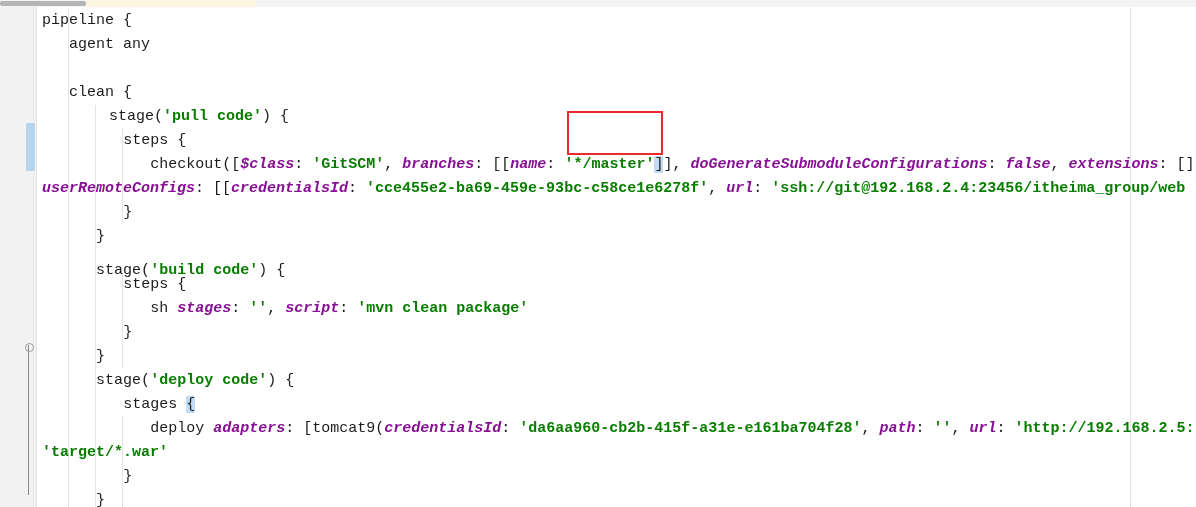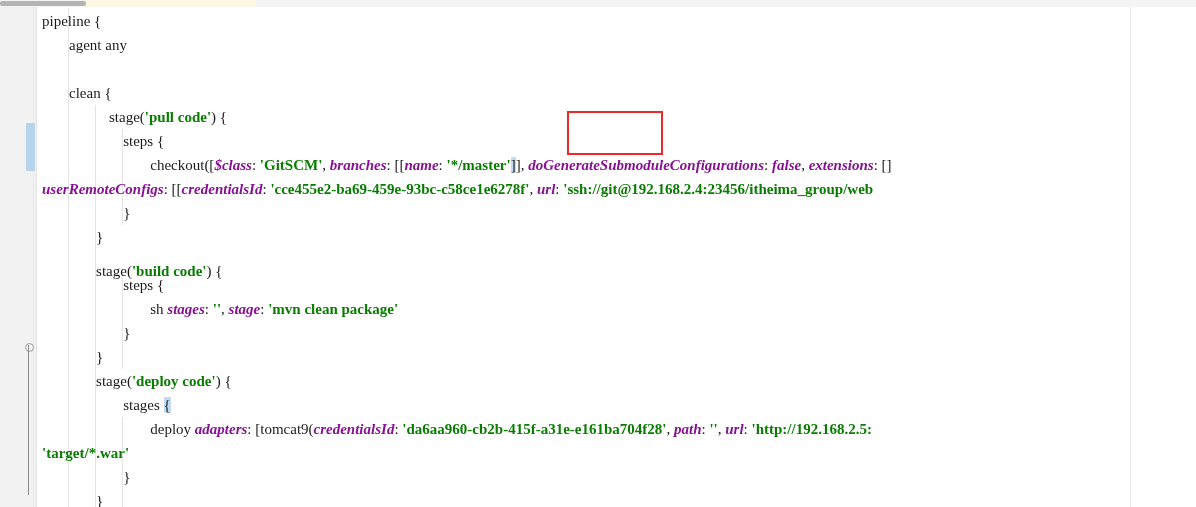--- a/index.html
+++ b/index.html
@@ -6,21 +6,21 @@
     margin: 0;
     padding: 0;
     background: #ffffff;
   }
   #screen {
     position: relative;
     width: 1196px;
     height: 507px;
     background: #3b82f6;
     overflow: hidden;
-    font-family: Liberation Serif, serif;
+    font-family: Liberation Mono, monospace;
   }
 
   
   .hscroll-track {
     position: absolute;
     top: 0; left: 0;
     width: 1196px; height: 7px;
     background: #f4f4f4;
     border-bottom: 1px solid #e8e8e8;
   }
@@ -162,21 +162,21 @@
         <div class="code-line" style="top: 50px; left: 5px;"><span class="t-plain"></span></div>
         <div class="code-line" style="top: 74px; left: 32.06px;"><span class="t-plain">clean {</span></div>
         <div class="code-line" style="top: 98px; left: 72px;"><span class="t-plain">stage(</span><span class="t-str">'pull code'</span><span class="t-plain">) {</span></div>
         <div class="code-line" style="top: 122px; left: 86.18px;"><span class="t-plain">steps {</span></div>
         <div class="code-line" style="top: 146px; left: 113.24px;"><span class="t-plain">checkout([</span><span class="t-prop">$class</span><span class="t-plain">: </span><span class="t-str">'GitSCM'</span><span class="t-plain">, </span><span class="t-prop">branches</span><span class="t-plain">: [[</span><span class="t-prop">name</span><span class="t-plain">: </span><span class="t-str">'*/master'</span><span class="t-plain brk-hl">]</span><span class="t-plain">], </span><span class="t-prop">doGenerateSubmoduleConfigurations</span><span class="t-plain">: </span><span class="t-prop">false</span><span class="t-plain">, </span><span class="t-prop">extensions</span><span class="t-plain">: []</span></div>
         <div class="code-line" style="top: 170px; left: 5px;"><span class="t-prop">userRemoteConfigs</span><span class="t-plain">: [[</span><span class="t-prop">credentialsId</span><span class="t-plain">: </span><span class="t-str">'cce455e2-ba69-459e-93bc-c58ce1e6278f'</span><span class="t-plain">, </span><span class="t-prop">url</span><span class="t-plain">: </span><span class="t-str">'ssh://git@192.168.2.4:23456/itheima_group/web</span></div>
         <div class="code-line" style="top: 194px; left: 86.18px;"><span class="t-plain">}</span></div>
         <div class="code-line" style="top: 218px; left: 59.12px;"><span class="t-plain">}</span></div>
         <div class="code-line" style="top: 252px; left: 59.12px;"><span class="t-plain">stage(</span><span class="t-str">'build code'</span><span class="t-plain">) {</span></div>
         <div class="code-line" style="top: 266px; left: 86.18px;"><span class="t-plain">steps {</span></div>
-        <div class="code-line" style="top: 290px; left: 113.24px;"><span class="t-plain">sh </span><span class="t-prop">stages</span><span class="t-plain">: </span><span class="t-str">''</span><span class="t-plain">, </span><span class="t-prop">stage</span><span class="t-plain">: </span><span class="t-str">'mvn clean package'</span></div>
+        <div class="code-line" style="top: 290px; left: 113.24px;"><span class="t-plain">sh </span><span class="t-prop">stages</span><span class="t-plain">: </span><span class="t-str">''</span><span class="t-plain">, </span><span class="t-prop">script</span><span class="t-plain">: </span><span class="t-str">'mvn clean package'</span></div>
         <div class="code-line" style="top: 314px; left: 86.18px;"><span class="t-plain">}</span></div>
         <div class="code-line" style="top: 338px; left: 59.12px;"><span class="t-plain">}</span></div>
         <div class="code-line" style="top: 362px; left: 59.12px;"><span class="t-plain">stage(</span><span class="t-str">'deploy code'</span><span class="t-plain">) {</span></div>
         <div class="code-line" style="top: 386px; left: 86.18px;"><span class="t-plain">stages </span><span class="t-plain brk-hl">{</span></div>
         <div class="code-line" style="top: 410px; left: 113.24px;"><span class="t-plain">deploy </span><span class="t-prop">adapters</span><span class="t-plain">: [tomcat9(</span><span class="t-prop">credentialsId</span><span class="t-plain">: </span><span class="t-str">'da6aa960-cb2b-415f-a31e-e161ba704f28'</span><span class="t-plain">, </span><span class="t-prop">path</span><span class="t-plain">: </span><span class="t-str">''</span><span class="t-plain">, </span><span class="t-prop">url</span><span class="t-plain">: </span><span class="t-str">'http://192.168.2.5:</span></div>
         <div class="code-line" style="top: 434px; left: 5px;"><span class="t-str">'target/*.war'</span></div>
         <div class="code-line" style="top: 458px; left: 86.18px;"><span class="t-plain">}</span></div>
         <div class="code-line" style="top: 482px; left: 59.12px;"><span class="t-plain">}</span></div>
       </div>
   </div>

